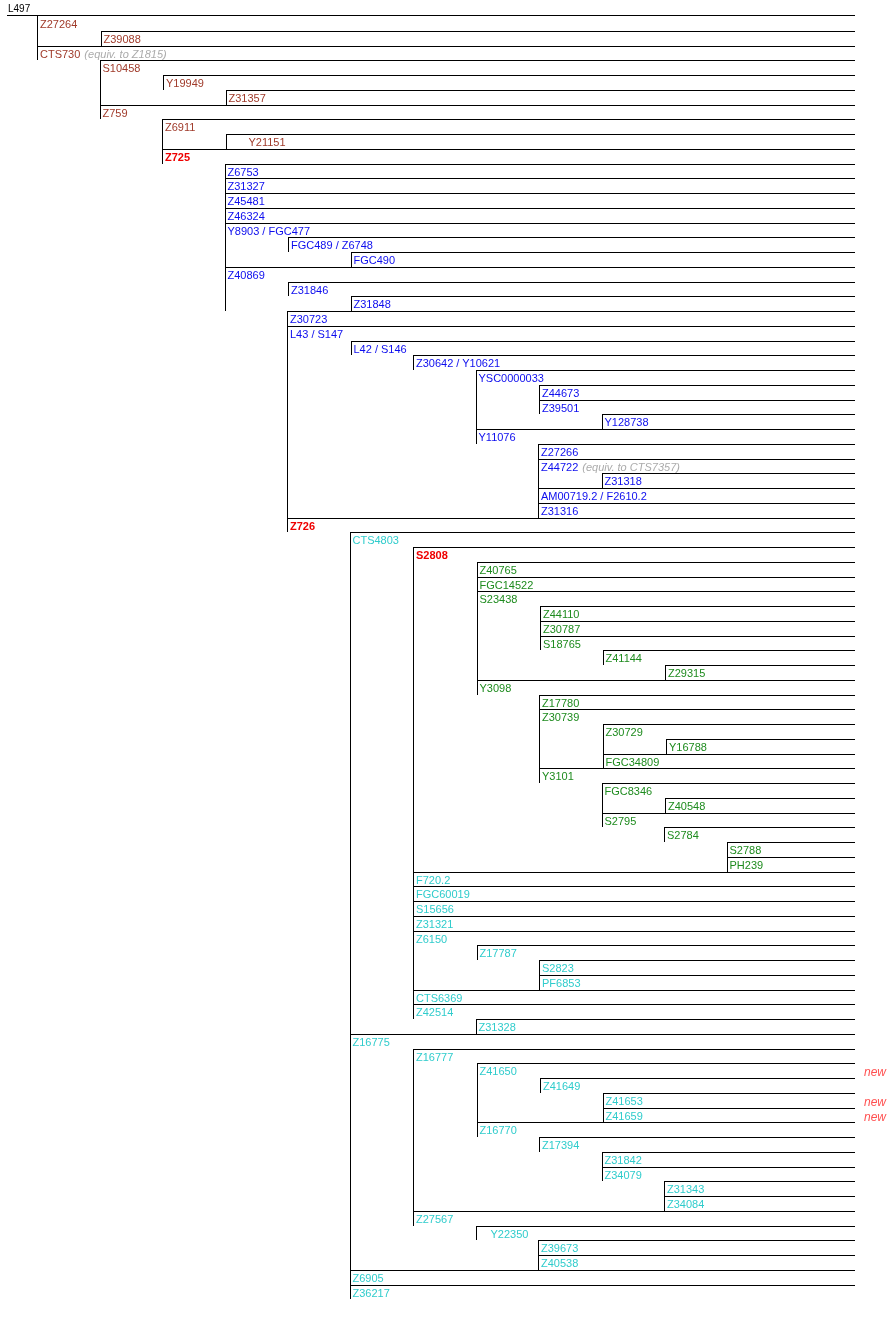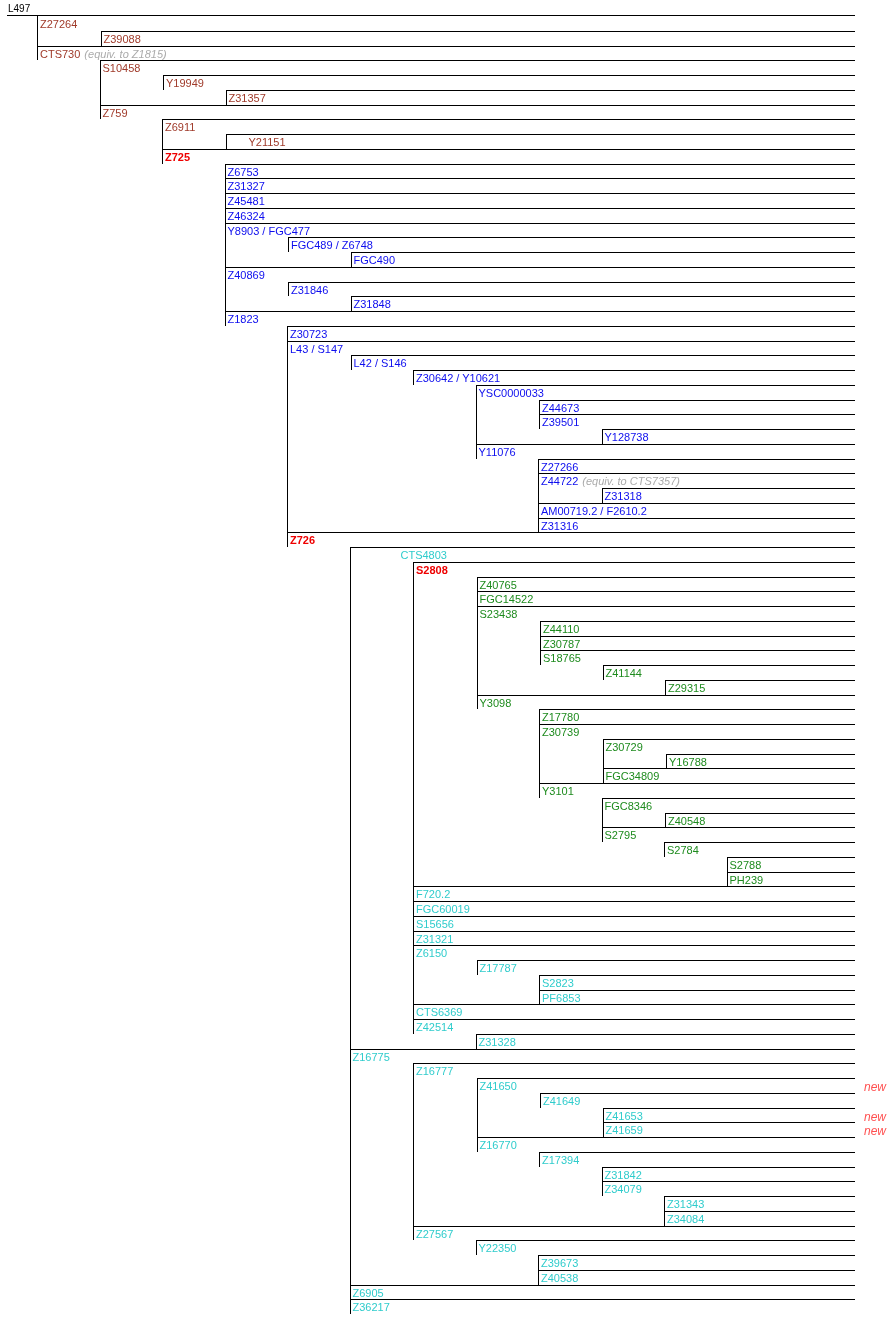--- a/index.html
+++ b/index.html
@@ -110,21 +110,20 @@
                           <div class="row"><span class="lbl" style="color: rgb(13, 13, 238);">Z31846</span></div>
                           <div class="kids">
                             <div class="node last">
                               <div class="row"><span class="lbl" style="color: rgb(13, 13, 238);">Z31848</span></div>
                             </div>
                           </div>
                         </div>
                       </div>
                     </div>
                     <div class="node last">
-                      <div class="row"><span class="lbl" style="color: rgb(13, 13, 238);">Z1823</span></div>
                       <div class="kids">
                         <div class="node">
                           <div class="row"><span class="lbl" style="color: rgb(13, 13, 238);">Z30723</span></div>
                         </div>
                         <div class="node">
                           <div class="row"><span class="lbl" style="color: rgb(13, 13, 238);">L43 / S147</span></div>
                           <div class="kids">
                             <div class="node last">
                               <div class="row"><span class="lbl" style="color: rgb(13, 13, 238);">L42 / S146</span></div>
                               <div class="kids">
@@ -172,21 +171,21 @@
                                   </div>
                                 </div>
                               </div>
                             </div>
                           </div>
                         </div>
                         <div class="node last">
                           <div class="row"><span class="lbl bold" style="color: rgb(238, 0, 0);">Z726</span></div>
                           <div class="kids">
                             <div class="node">
-                              <div class="row"><span class="lbl" style="color: rgb(47, 204, 204); margin-left: 48px;">CTS4803</span></div>
+                              <div class="row"><span class="lbl" style="color: rgb(47, 204, 204);">CTS4803</span></div>
                               <div class="kids">
                                 <div class="node">
                                   <div class="row"><span class="lbl bold" style="color: rgb(238, 0, 0);">S2808</span></div>
                                   <div class="kids">
                                     <div class="node">
                                       <div class="row"><span class="lbl" style="color: rgb(30, 139, 30);">Z40765</span></div>
                                     </div>
                                     <div class="node">
                                       <div class="row"><span class="lbl" style="color: rgb(30, 139, 30);">FGC14522</span></div>
                                     </div>
@@ -355,21 +354,21 @@
                                           </div>
                                         </div>
                                       </div>
                                     </div>
                                   </div>
                                 </div>
                                 <div class="node last">
                                   <div class="row"><span class="lbl" style="color: rgb(47, 204, 204);">Z27567</span></div>
                                   <div class="kids">
                                     <div class="node last">
-                                      <div class="row"><span class="lbl" style="color: rgb(47, 204, 204);">Y22350</span></div>
+                                      <div class="row"><span class="lbl" style="color: rgb(47, 204, 204); padding-left: 12px;">Y22350</span></div>
                                       <div class="kids">
                                         <div class="node">
                                           <div class="row"><span class="lbl" style="color: rgb(47, 204, 204);">Z39673</span></div>
                                         </div>
                                         <div class="node last">
                                           <div class="row"><span class="lbl" style="color: rgb(47, 204, 204);">Z40538</span></div>
                                         </div>
                                       </div>
                                     </div>
                                   </div>

